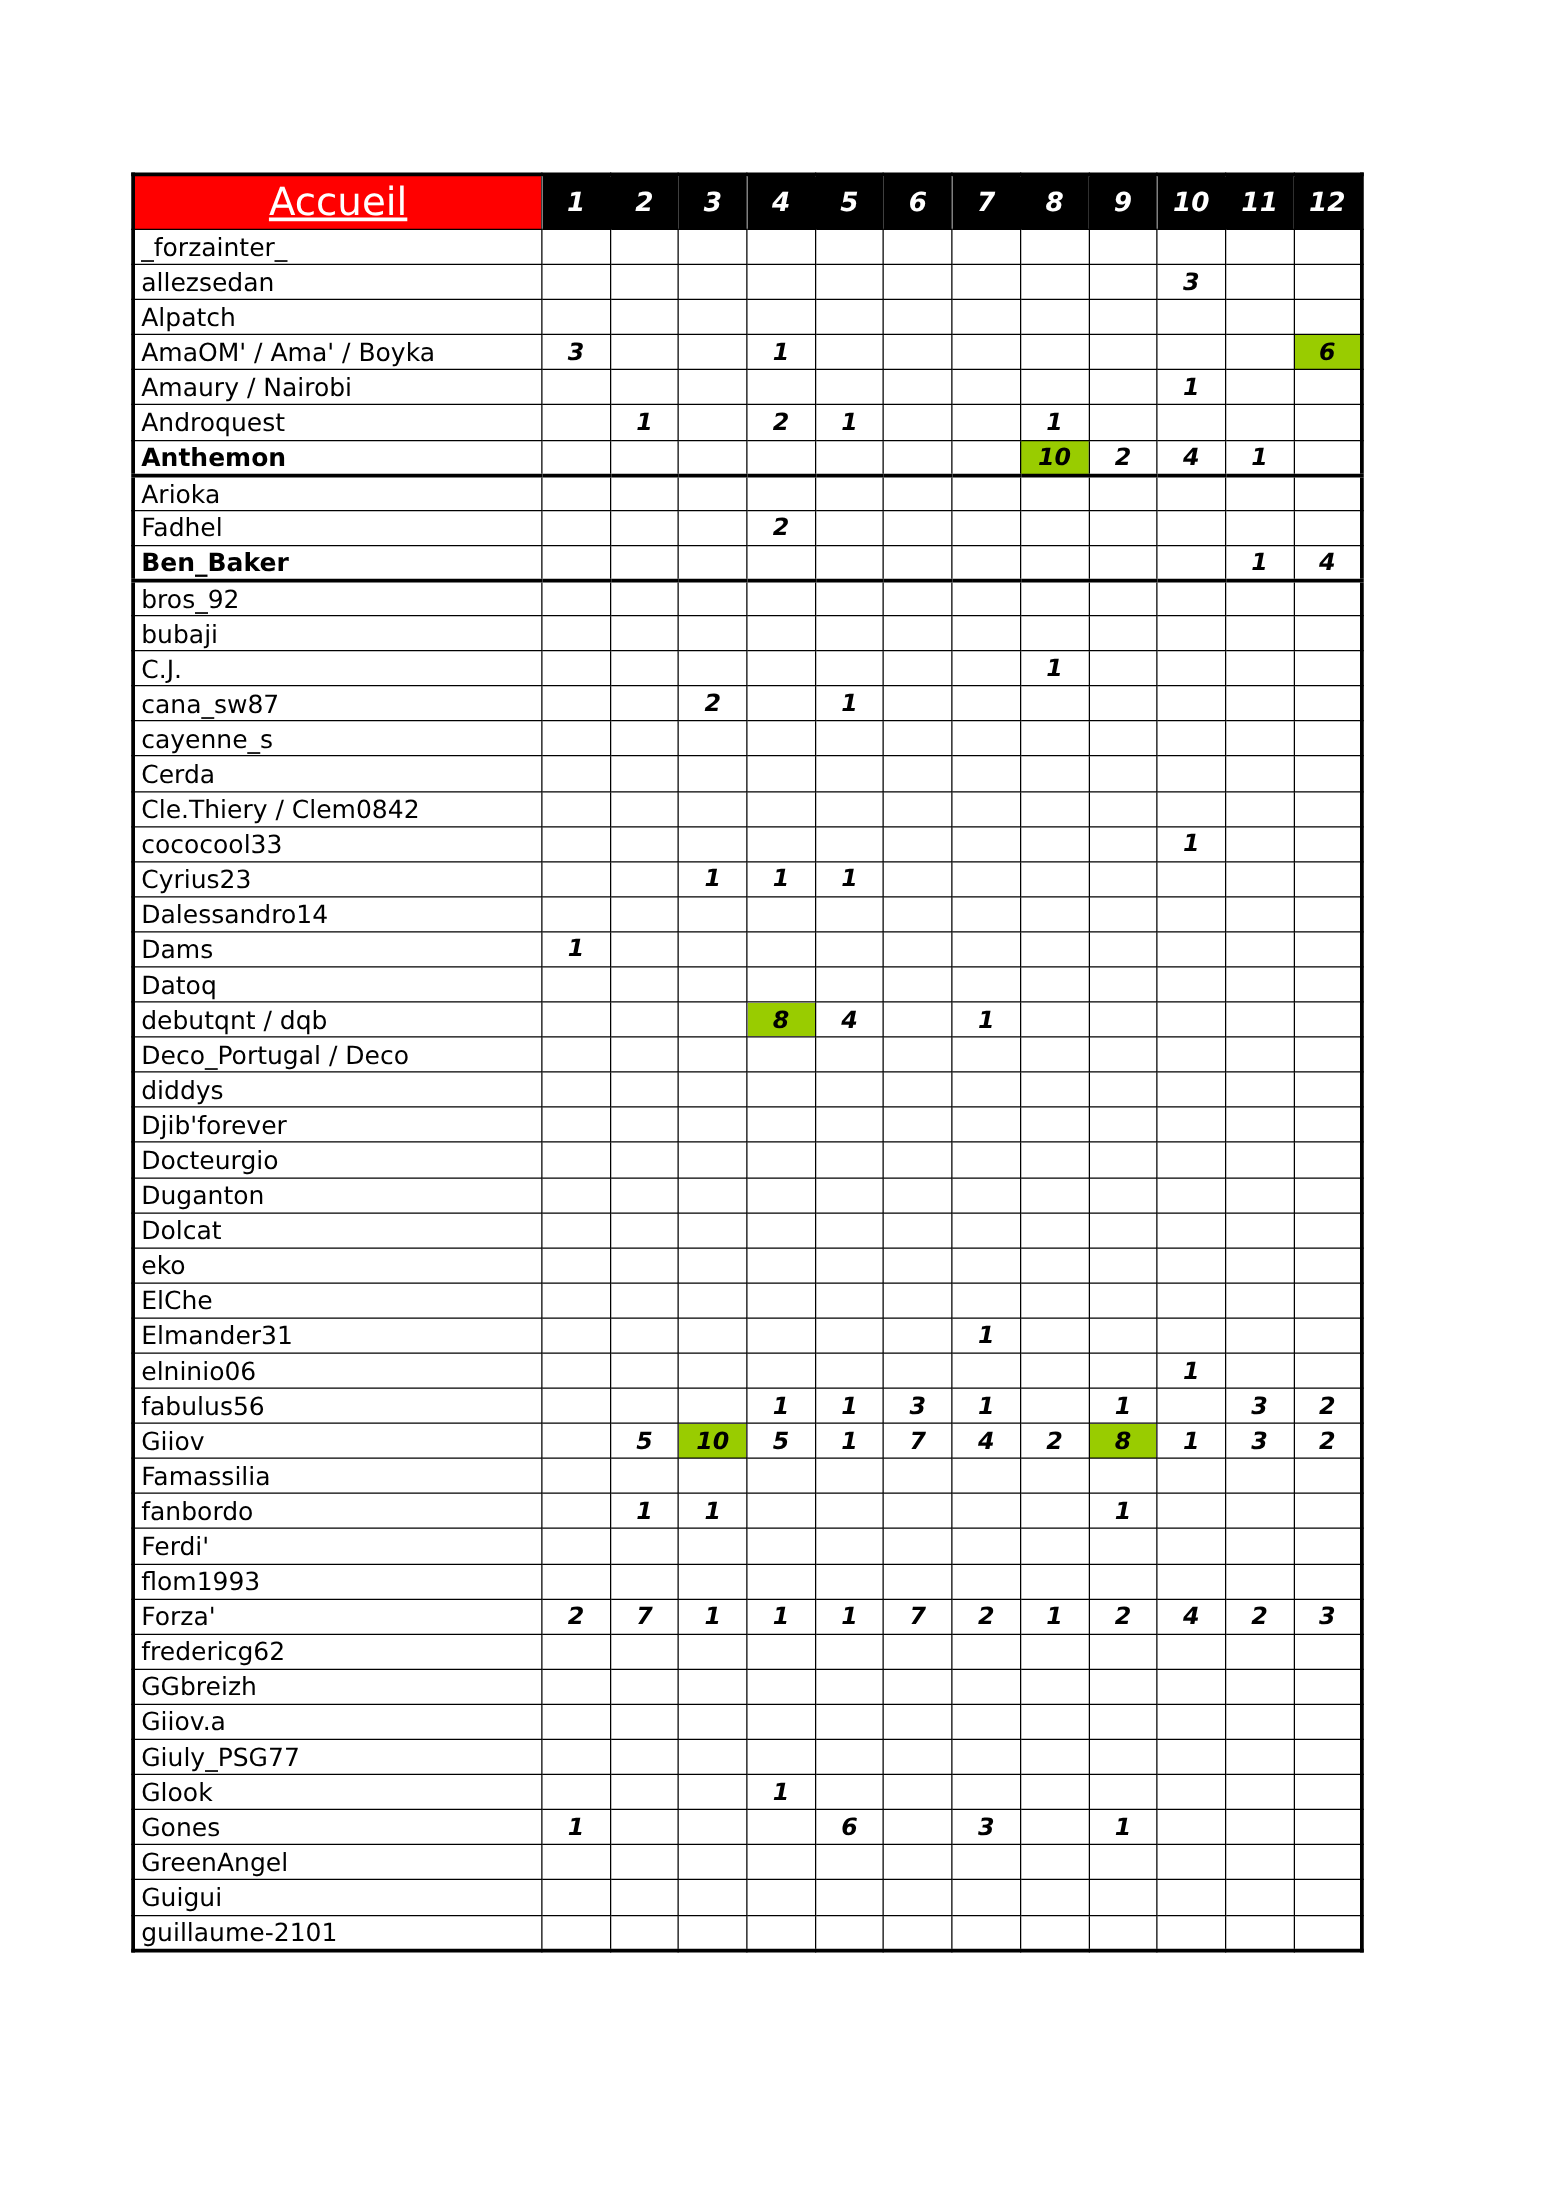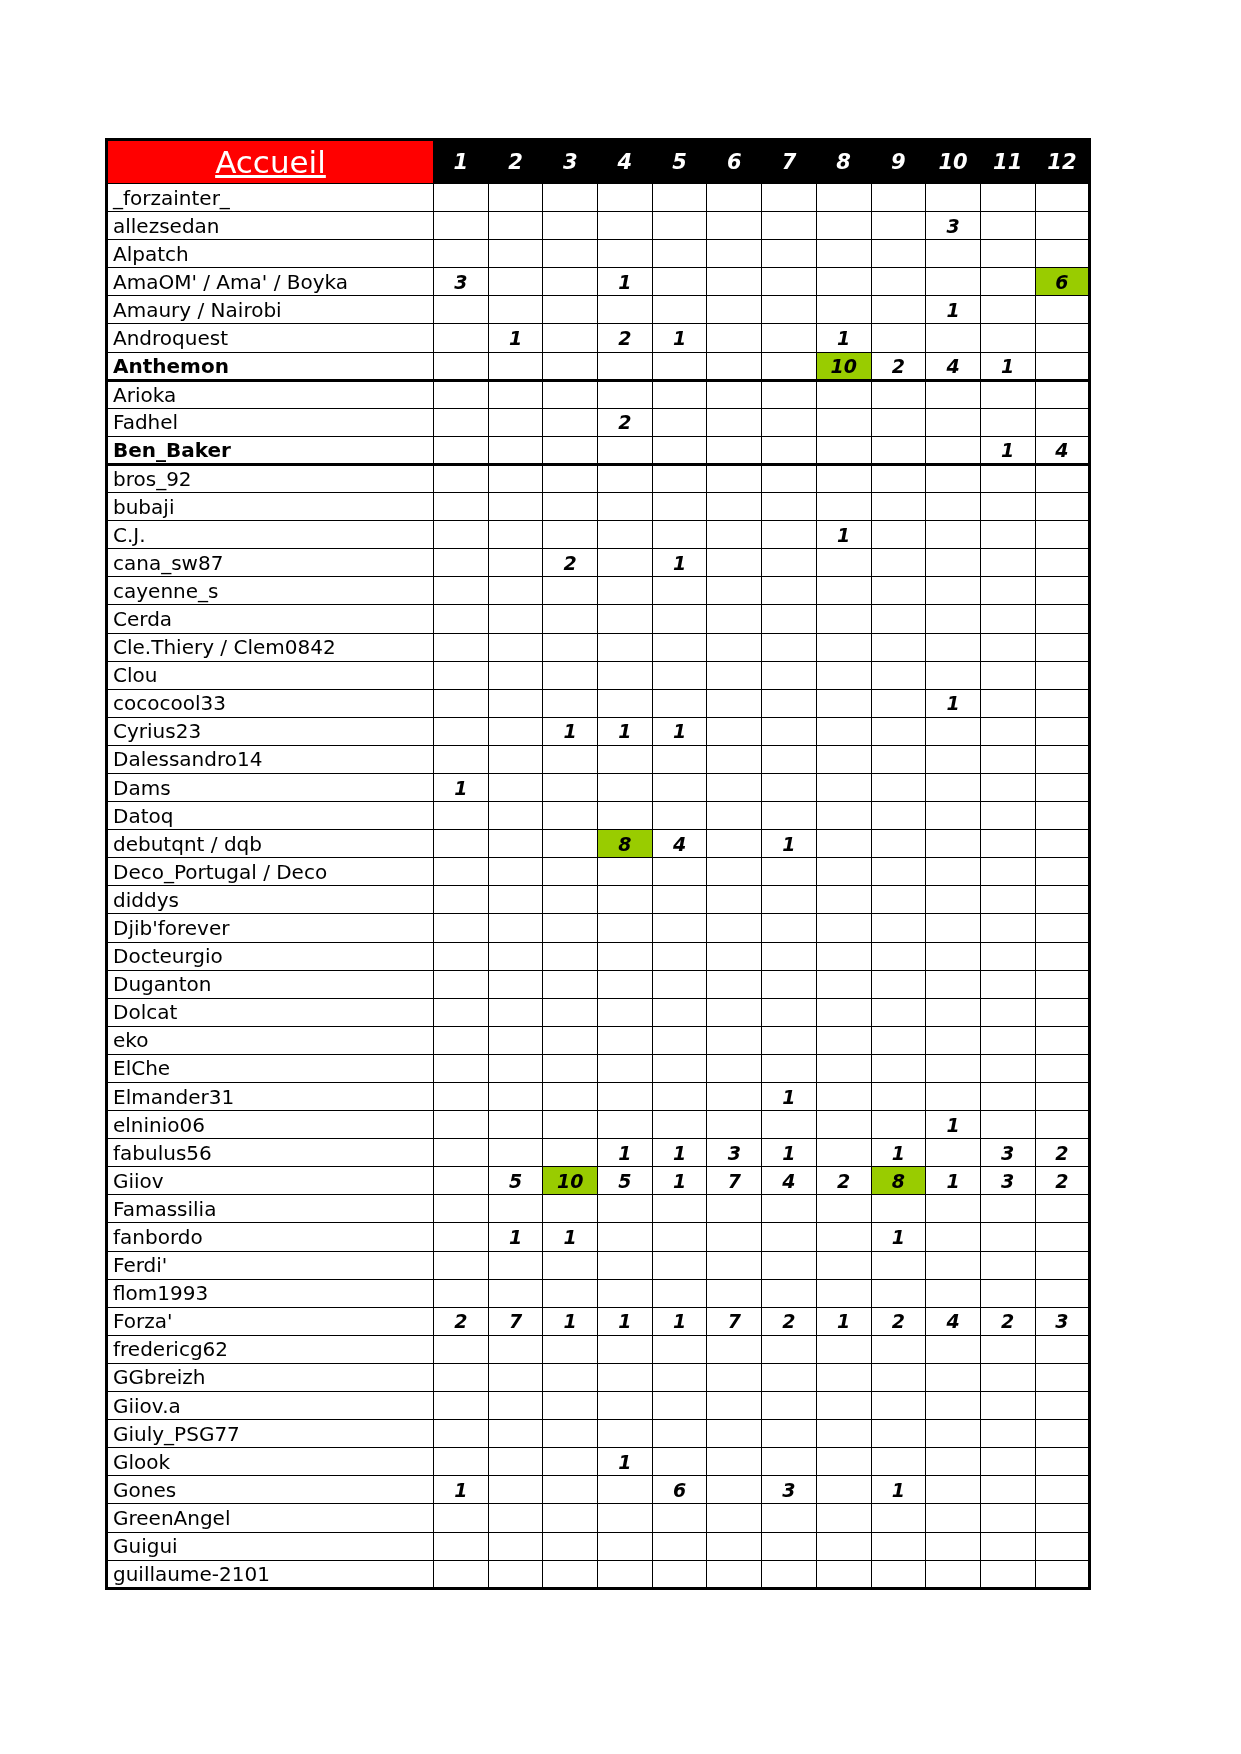--- a/index.html
+++ b/index.html
@@ -351,35 +351,20 @@
           <td class="val-cell"></td>
           <td class="val-cell"></td>
           <td class="val-cell"></td>
           <td class="val-cell"></td>
           <td class="val-cell"></td>
           <td class="val-cell"></td>
           <td class="val-cell"></td>
           <td class="val-cell"></td>
         </tr>
         <tr>
-          <td class="name-cell">Clou</td>
-          <td class="val-cell"></td>
-          <td class="val-cell"></td>
-          <td class="val-cell"></td>
-          <td class="val-cell"></td>
-          <td class="val-cell"></td>
-          <td class="val-cell"></td>
-          <td class="val-cell"></td>
-          <td class="val-cell"></td>
-          <td class="val-cell"></td>
-          <td class="val-cell"></td>
-          <td class="val-cell"></td>
-          <td class="val-cell"></td>
-        </tr>
-        <tr>
           <td class="name-cell">cococool33</td>
           <td class="val-cell"></td>
           <td class="val-cell"></td>
           <td class="val-cell"></td>
           <td class="val-cell"></td>
           <td class="val-cell"></td>
           <td class="val-cell"></td>
           <td class="val-cell"></td>
           <td class="val-cell"></td>
           <td class="val-cell"></td>

